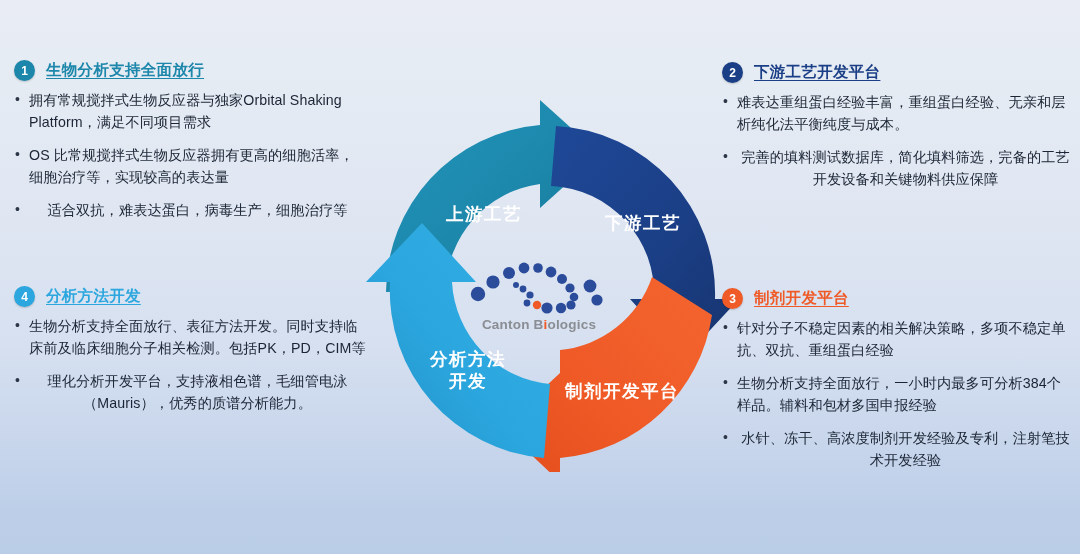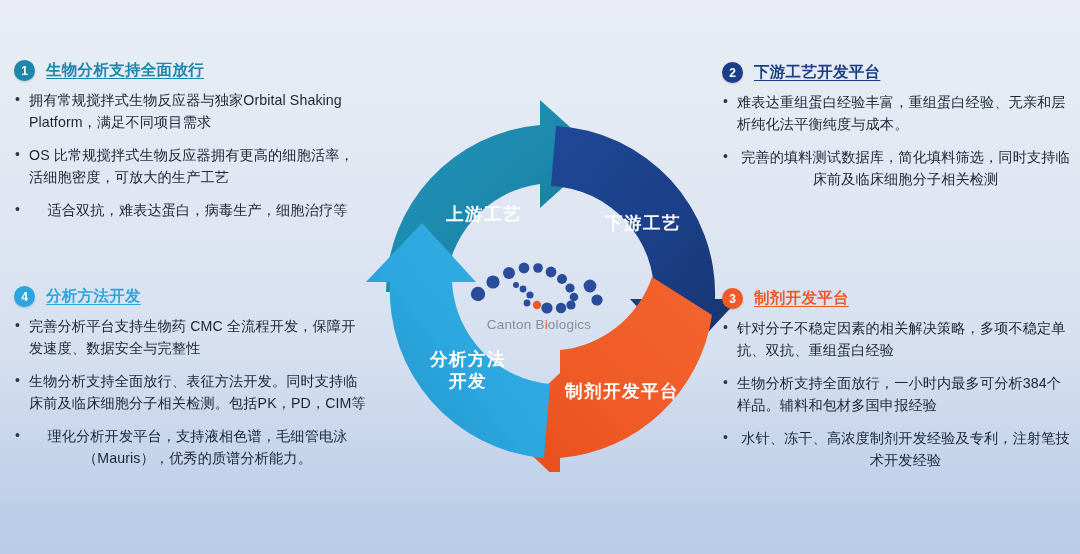--- a/index.html
+++ b/index.html
@@ -102,20 +102,21 @@
     fill: #ffffff;
     letter-spacing: 1.5px;
   }
 
   
   #logo {
     position: absolute;
     left: 466px; top: 258px;
     width: 146px; height: 82px;
     text-align: center;
+    font-weight: bold;
   }
   #logo svg { display: block; }
   .logo-word {
     margin-top: 1px;
     font-size: 13.5px;
     letter-spacing: .2px;
     color: #8a8d93;
     font-family: "Liberation Sans", "DejaVu Sans", sans-serif;
     white-space: nowrap;
   }
@@ -233,33 +234,33 @@
     <div class="logo-word"><span>Canton B</span><span class="hl">i</span><span>ologics</span></div>
   </div>
 
   <div class="panel t-teal" id="panel-1">
     <div class="panel-head">
       <div class="badge">1</div>
       <div class="panel-title">生物分析支持全面放行</div>
     </div>
     <ul class="bullets">
       <li>拥有常规搅拌式生物反应器与独家Orbital Shaking Platform，满足不同项目需求</li>
-      <li>OS 比常规搅拌式生物反应器拥有更高的细胞活率，活细胞密度，可放大的生产工艺</li>
+      <li>OS 比常规搅拌式生物反应器拥有更高的细胞活率，细胞治疗等，实现较高的表达量</li>
       <li>适合双抗，难表达蛋白，病毒生产，细胞治疗等</li>
     </ul>
   </div>
 
   <div class="panel t-navy" id="panel-2">
     <div class="panel-head">
       <div class="badge">2</div>
       <div class="panel-title">下游工艺开发平台</div>
     </div>
     <ul class="bullets">
       <li>难表达重组蛋白经验丰富，重组蛋白经验、无亲和层析纯化法平衡纯度与成本。</li>
-      <li>完善的填料测试数据库，简化填料筛选，同时支持临床前及临床细胞分子相关检测</li>
+      <li>完善的填料测试数据库，简化填料筛选，完备的工艺开发设备和关键物料供应保障</li>
     </ul>
   </div>
 
   <div class="panel t-orange" id="panel-3">
     <div class="panel-head">
       <div class="badge">3</div>
       <div class="panel-title">制剂开发平台</div>
     </div>
     <ul class="bullets">
       <li>针对分子不稳定因素的相关解决策略，多项不稳定单抗、双抗、重组蛋白经验</li>
@@ -267,19 +268,18 @@
       <li>水针、冻干、高浓度制剂开发经验及专利，注射笔技术开发经验</li>
     </ul>
   </div>
 
   <div class="panel t-sky" id="panel-4">
     <div class="panel-head">
       <div class="badge">4</div>
       <div class="panel-title">分析方法开发</div>
     </div>
     <ul class="bullets">
-      <li>完善分析平台支持生物药 CMC 全流程开发，保障开发速度、数据安全与完整性</li>
       <li>生物分析支持全面放行、表征方法开发。同时支持临床前及临床细胞分子相关检测。包括PK，PD，CIM等</li>
       <li>理化分析开发平台，支持液相色谱，毛细管电泳（Mauris），优秀的质谱分析能力。</li>
     </ul>
   </div>
 
 </div>
 
 </body></html>

